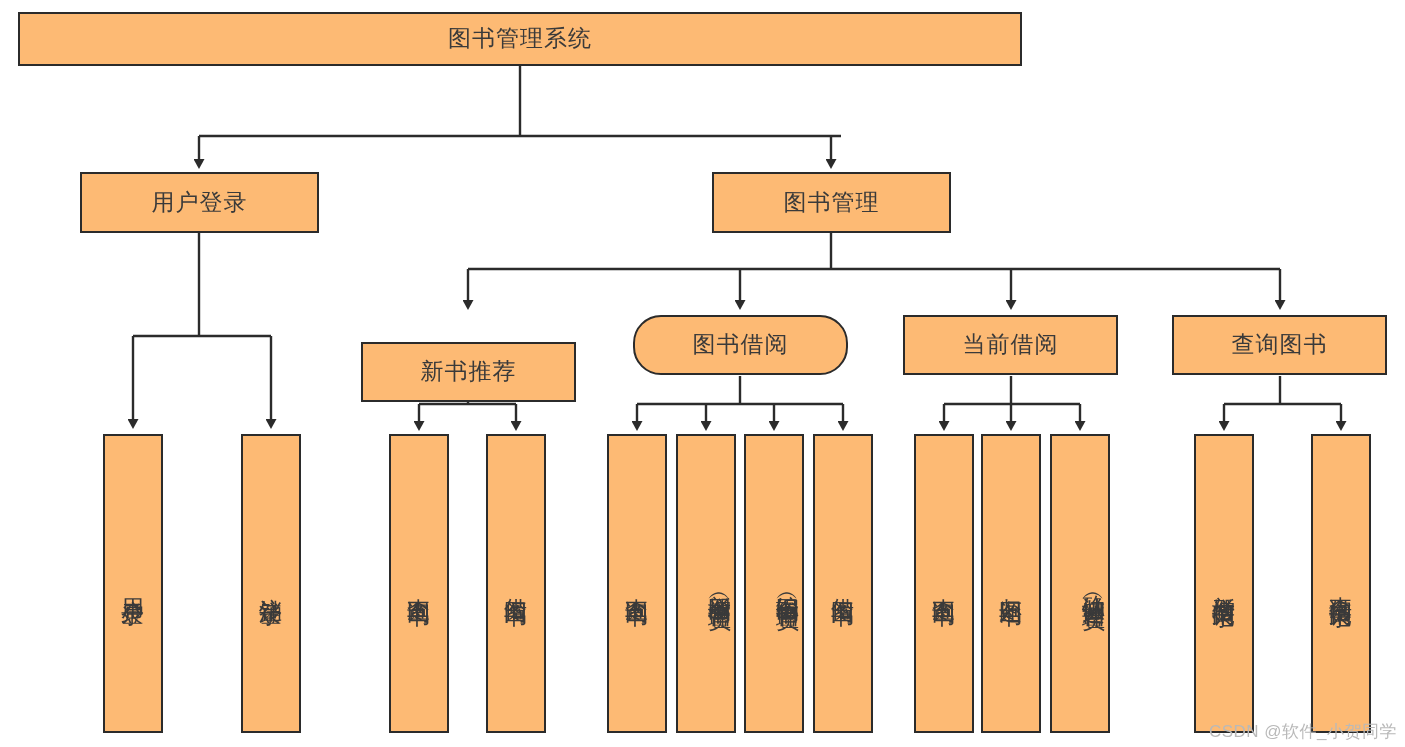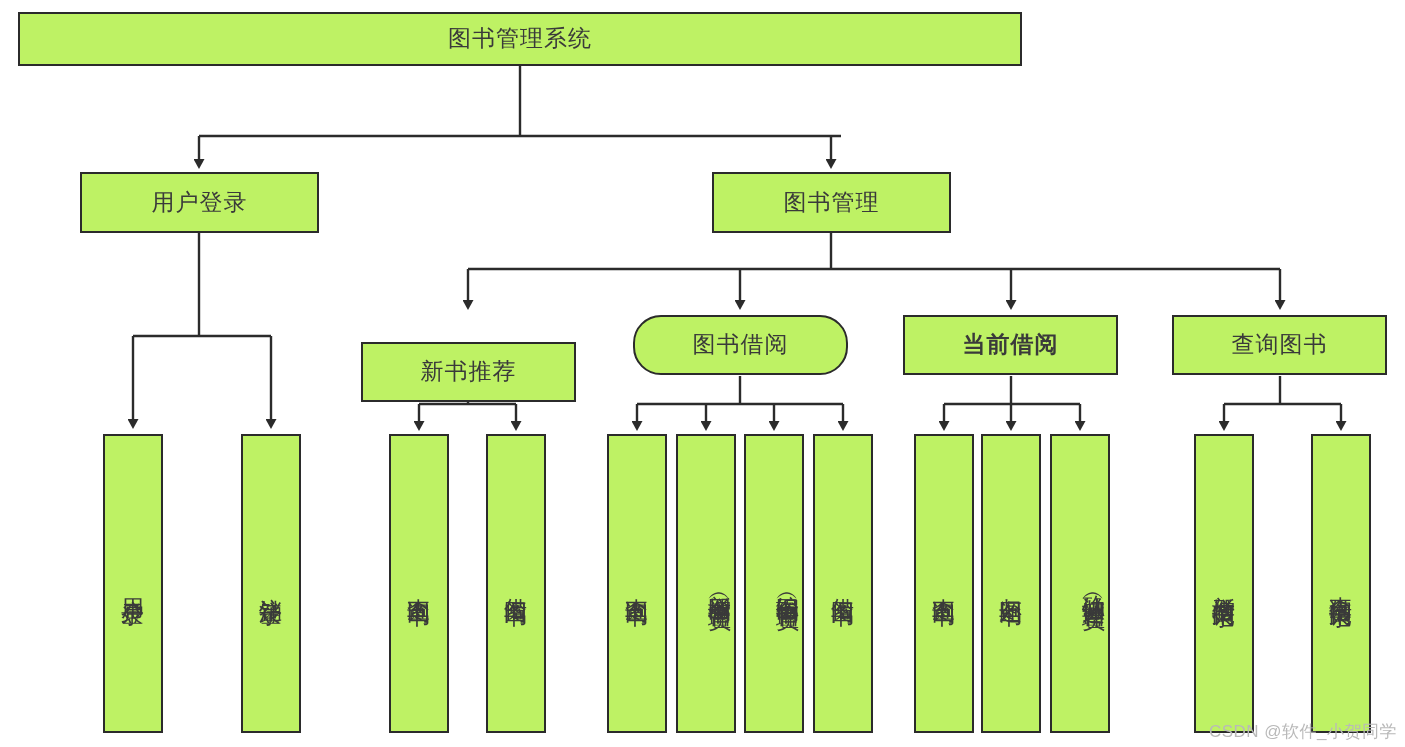--- a/index.html
+++ b/index.html
@@ -22,21 +22,21 @@
     position: absolute;
     left: 0;
     top: 0;
     width: 1405px;
     height: 747px;
   }
   .node {
     position: absolute;
     box-sizing: border-box;
     border: 2px solid #2b2b2b;
-    background: #bef264;
+    background: #fdba74;
     color: #3a3a3a;
     display: flex;
     align-items: center;
     justify-content: center;
     z-index: 2;
   }
   .node.horiz {
     font-size: 23px;
     line-height: 1.1;
     letter-spacing: 1px;
@@ -138,21 +138,21 @@
   </div>
 
   <div class="node horiz" style="left:361px; top:315px; width:215px; height:60px;margin-top:27px;">
     <span class="node-label">新书推荐</span>
   </div>
 
   <div class="node horiz" style="left:633px; top:315px; width:215px; height:60px;border-radius:28px;">
     <span class="node-label">图书借阅</span>
   </div>
 
-  <div class="node horiz" style="left:903px; top:315px; width:215px; height:60px;font-weight:bold;">
+  <div class="node horiz" style="left:903px; top:315px; width:215px; height:60px;">
     <span class="node-label">当前借阅</span>
   </div>
 
   <div class="node horiz" style="left:1172px; top:315px; width:215px; height:60px;">
     <span class="node-label">查询图书</span>
   </div>
 
   <div class="node vert centered" style="left:103px; top:434px; width:60px; height:299px;">
     <span class="node-label">用户登录</span>
   </div>

